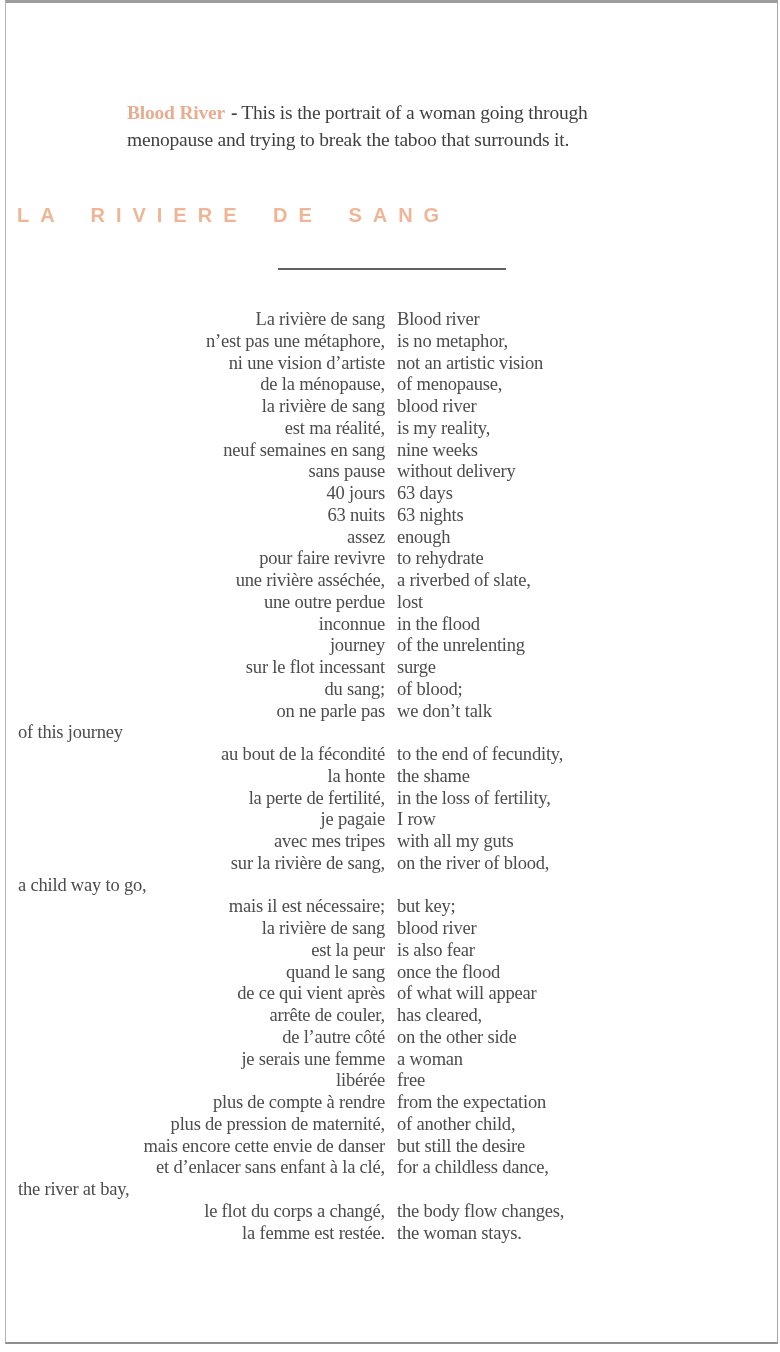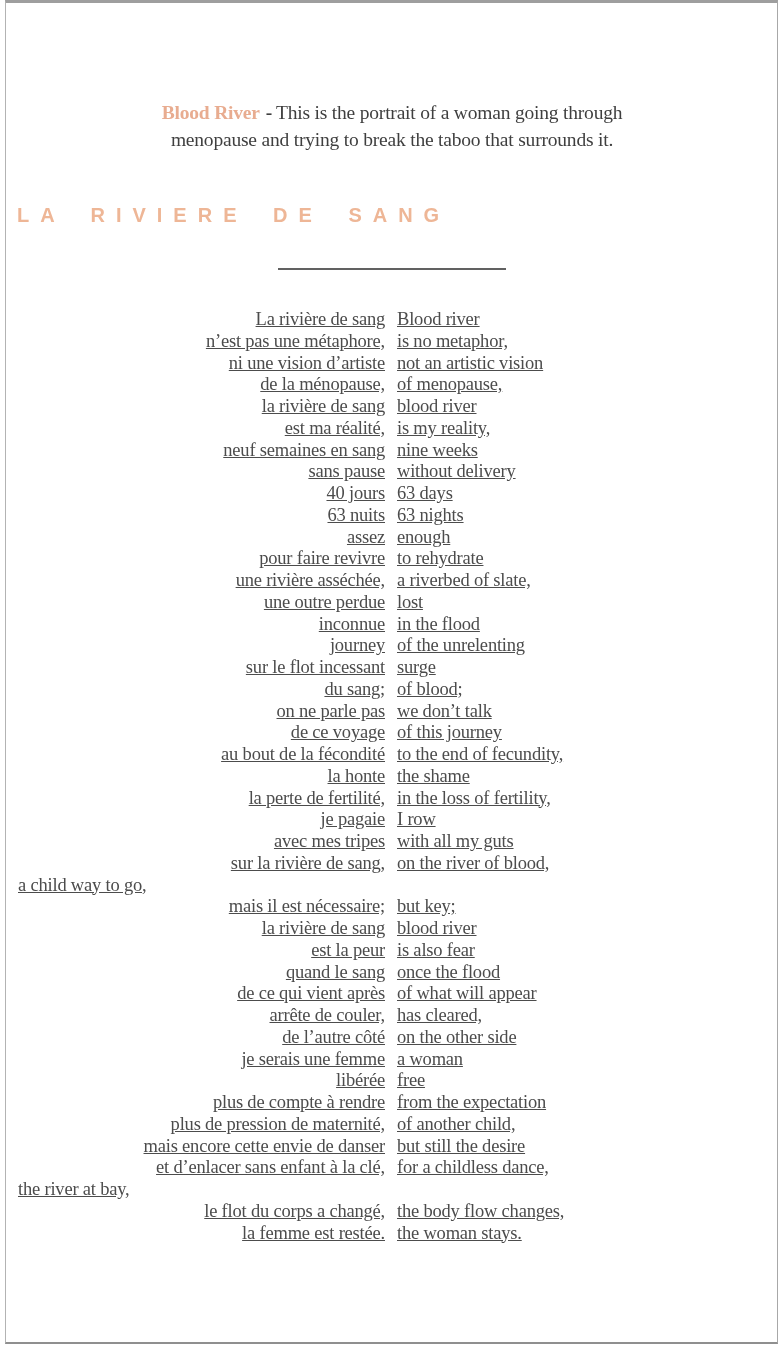--- a/index.html
+++ b/index.html
@@ -29,21 +29,20 @@
   }
   .intro {
     position: absolute;
     left: 121px;
     top: 76px;
     width: 530px;
     font-size: 19.5px;
     line-height: 27px;
     letter-spacing: -0.2px;
     color: #3f3f3f;
-    text-align: center;
   }
   .intro-title {
     color: #e8ac90;
     font-weight: 700;
   }
   .intro-sep {
     font-weight: 700;
     color: #3f3f3f;
     padding: 0 4px 0 6px;
   }
@@ -76,21 +75,20 @@
     left: 0;
     top: 306px;
     width: 100%;
     font-size: 18.5px;
     line-height: 21.75px;
     letter-spacing: -0.2px;
     color: #4c4c4c;
   }
   .poem-row {
     display: flex;
-    text-decoration: underline;
   }
   .poem-fr {
     width: 379px;
     flex: 0 0 379px;
     text-align: right;
   }
   .poem-en {
     margin-left: 12px;
     text-align: left;
     white-space: nowrap;
@@ -201,21 +199,20 @@
           <div class="poem-fr">du sang;</div>
           <div class="poem-en">of blood;</div>
         </div>
 
         <div class="poem-row">
           <div class="poem-fr">on ne parle pas</div>
           <div class="poem-en">we don’t talk</div>
         </div>
 
         <div class="poem-row">
-          <div class="poem-fr">de ce voyage</div>
           <div class="poem-en">of this journey</div>
         </div>
 
         <div class="poem-row">
           <div class="poem-fr">au bout de la fécondité</div>
           <div class="poem-en">to the end of fecundity,</div>
         </div>
 
         <div class="poem-row">
           <div class="poem-fr">la honte</div>

